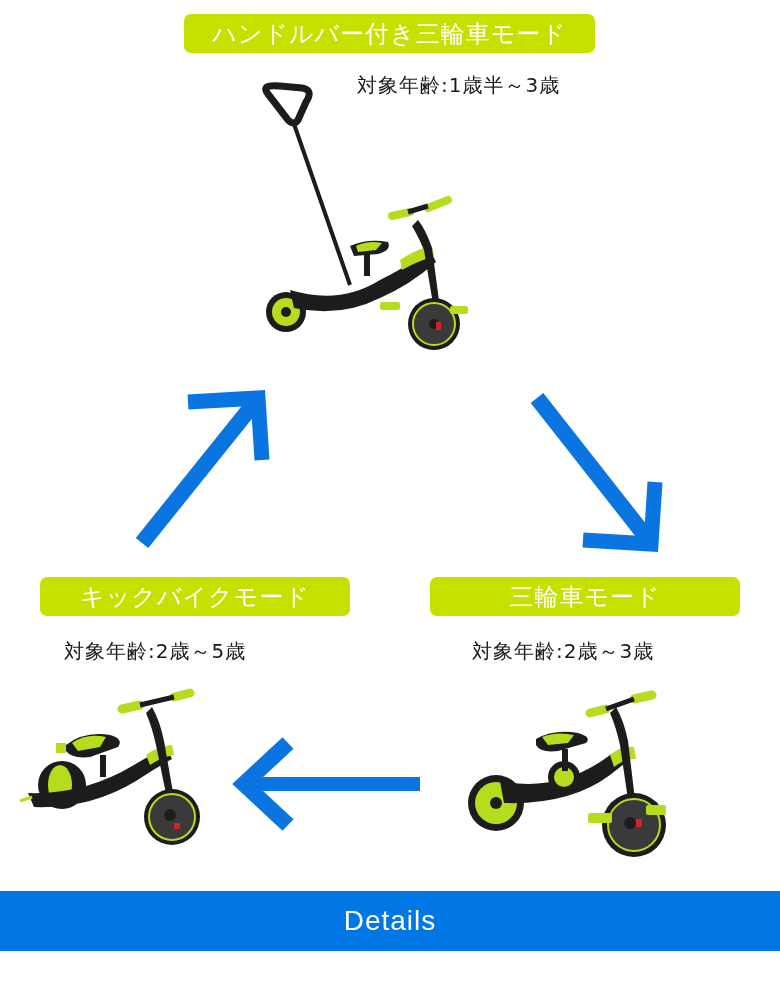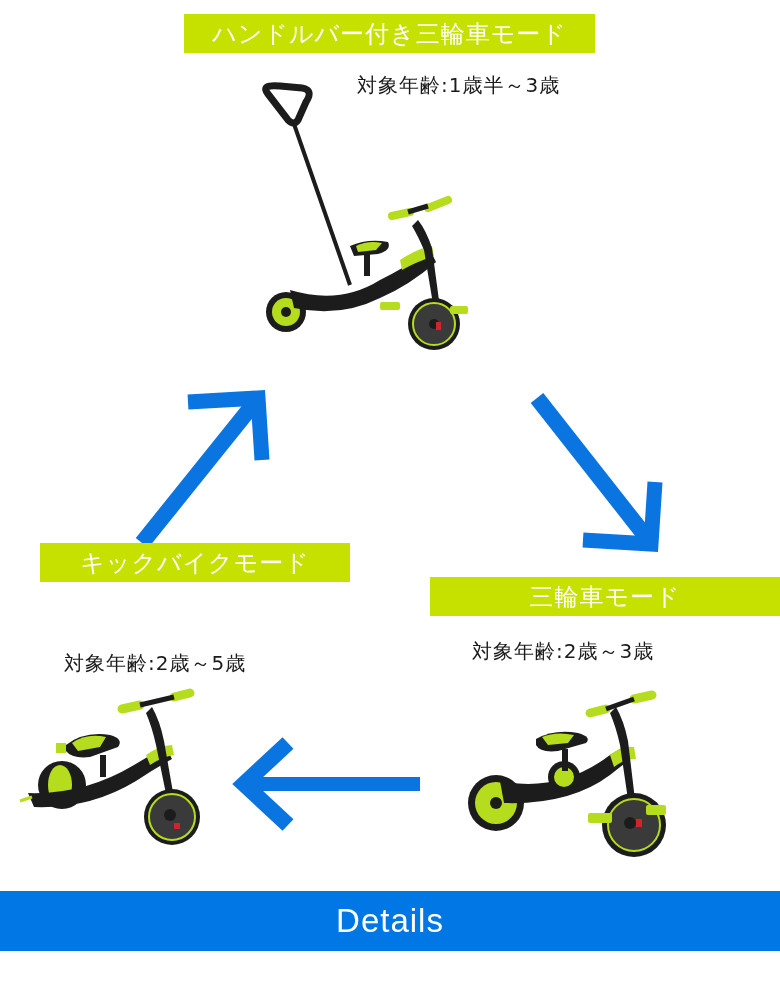--- a/index.html
+++ b/index.html
@@ -8,20 +8,21 @@
 
   .mode-label {
     position: absolute;
     background: #c6e100;
     color: #ffffff;
     font-family: "DejaVu Sans", sans-serif;
     font-size: 24px;
     letter-spacing: 1px;
     display: flex; align-items: center; justify-content: center;
     white-space: nowrap;
+    border-radius: 7px;
   }
   .age-text {
     position: absolute;
     color: #1a1a1a;
     font-family: "DejaVu Sans", sans-serif;
     font-size: 20px;
     letter-spacing: 1px;
     white-space: nowrap;
   }
   .arrow { position: absolute; }
@@ -29,21 +30,21 @@
 
   .details-bar {
     position: absolute; left: 0; top: 891px; width: 780px; height: 60px;
     background: #0077e4;
     display: flex; align-items: center; justify-content: center;
     cursor: pointer;
   }
   .details-bar span {
     color: #ffffff;
     font-family: "Liberation Sans", sans-serif;
-    font-size: 33px;
+    font-size: 28px;
     letter-spacing: 1px;
   }
 </style>
 </head>
 <body>
 
 <div class="mode-label" style="left:184px; top:14px; width:411px; height:39px;">
   <span>ハンドルバー付き三輪車モード</span>
 </div>
 <div class="age-text" style="left:357px; top:72px;">対象年齢:1歳半～3歳</div>
@@ -81,26 +82,26 @@
 <svg class="arrow" style="left:130px; top:388px;" width="140" height="165" viewBox="0 0 140 165">
   <line x1="12" y1="155" x2="122" y2="18" stroke="#0a74e0" stroke-width="16"></line>
   <polyline points="58,14 128,10 132,72" fill="none" stroke="#0a74e0" stroke-width="15" stroke-linecap="butt" stroke-linejoin="miter"></polyline>
 </svg>
 
 <svg class="arrow" style="left:525px; top:390px;" width="150" height="165" viewBox="0 0 150 165">
   <line x1="12" y1="8" x2="122" y2="148" stroke="#0a74e0" stroke-width="16"></line>
   <polyline points="58,150 126,154 130,92" fill="none" stroke="#0a74e0" stroke-width="15" stroke-linecap="butt" stroke-linejoin="miter"></polyline>
 </svg>
 
-<div class="mode-label" style="left:40px; top:543px; width:310px; height:39px;">
+<div class="mode-label" style="left:40px; top:577px; width:310px; height:39px;">
   <span>キックバイクモード</span>
 </div>
-<div class="age-text" style="left:64px; top:638px;margin-top:12px;">対象年齢:2歳～5歳</div>
+<div class="age-text" style="left:64px; top:638px;">対象年齢:2歳～5歳</div>
 
-<div class="mode-label" style="left:430px; top:577px; width:350px; height:39px;">
+<div class="mode-label" style="left:430px; top:577px; width:310px; height:39px;">
   <span>三輪車モード</span>
 </div>
 <div class="age-text" style="left:472px; top:638px;">対象年齢:2歳～3歳</div>
 
 <svg class="bike" style="left:14px; top:685px;" width="190" height="165" viewBox="0 0 190 165">
 
   <circle cx="48" cy="100" r="24" fill="#1c1c1c"></circle>
   <ellipse cx="46" cy="100" rx="12" ry="20" fill="#b5dd1e"></ellipse>
 
   <path d="M14 108 Q70 110 120 80 Q140 68 152 62 L158 74 Q140 84 122 96 Q76 124 20 122 Z" fill="#1c1c1c"></path>

